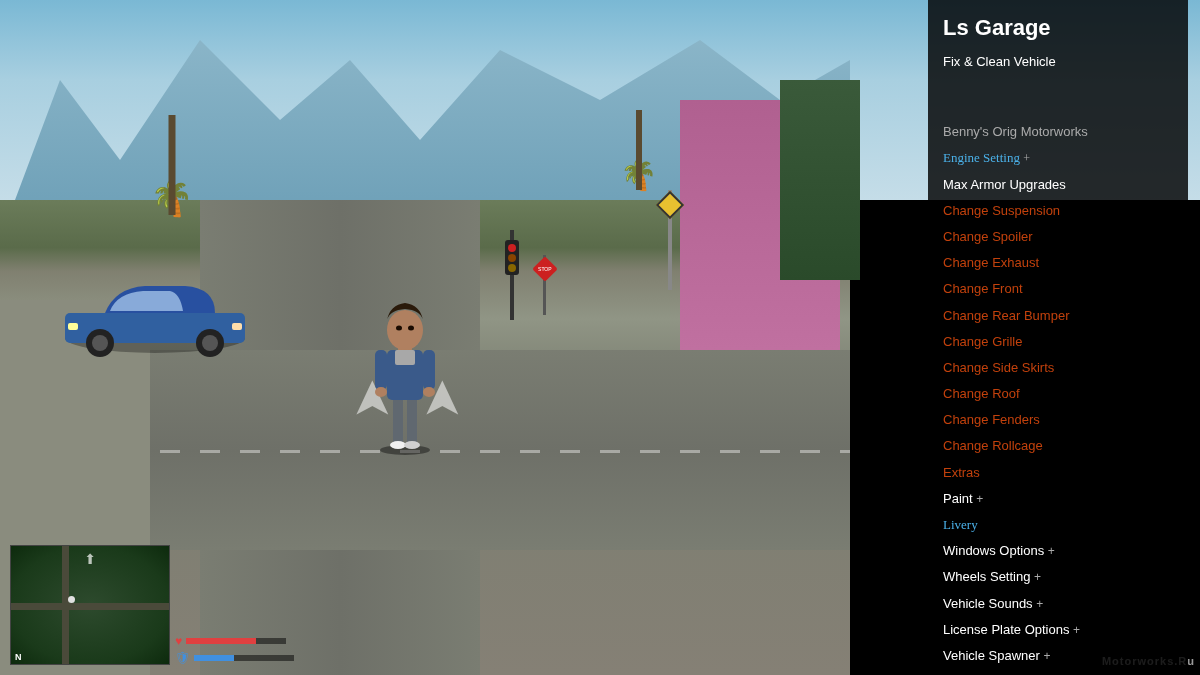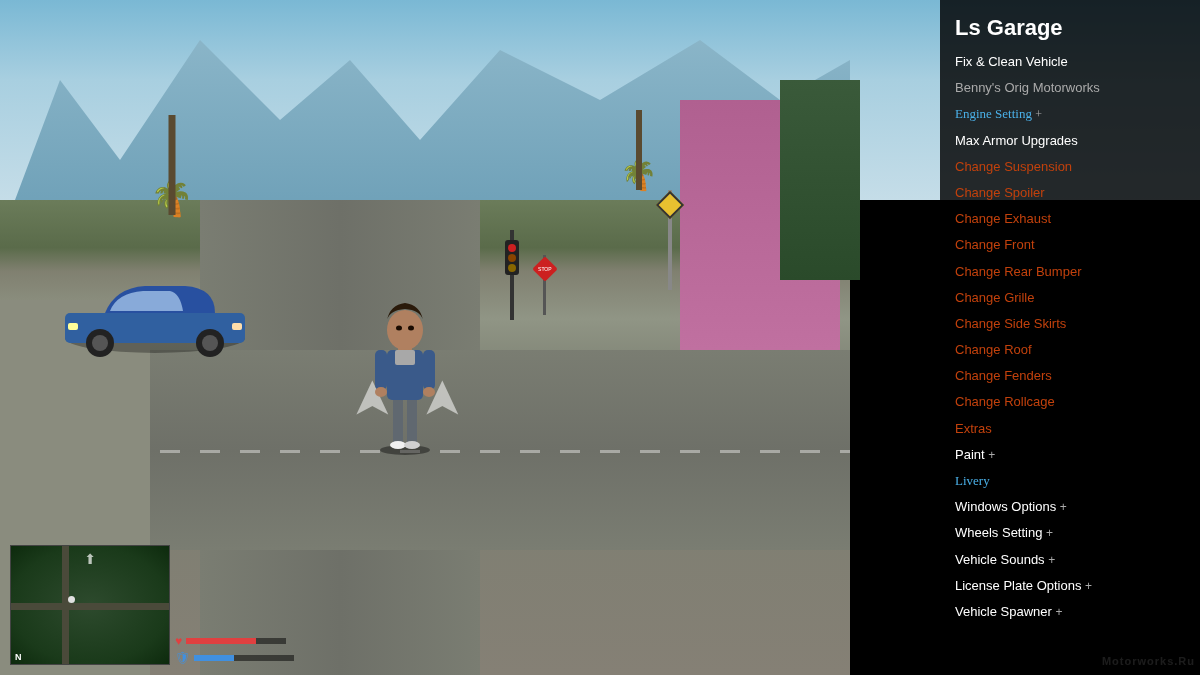--- a/index.html
+++ b/index.html
@@ -127,21 +127,21 @@
       font-size: 11px;
       font-family: Arial, sans-serif;
       font-weight: bold;
       letter-spacing: 1px;
     }
 
     
     #menu-panel {
       position: absolute;
       top: 0;
-      right: 0;
+      right: 12px;
       width: 260px;
       height: 675px;
       background: rgba(0, 0, 0, 0.82);
       overflow-y: auto;
       padding: 10px 0;
     }
 
     #menu-panel::-webkit-scrollbar {
       width: 0;
     }
@@ -170,20 +170,21 @@
       color: #c2410c;
     }
 
     .menu-item.blue {
       color: #4ab0e8;
       font-family: Liberation Serif, serif;
     }
 
     .menu-item.gray {
       color: #aaaaaa;
+      margin-top: 44px;
     }
 
     .menu-plus {
       color: #aaaaaa;
       font-size: 12px;
     }
   </style>
 </head>
 <body>
 

